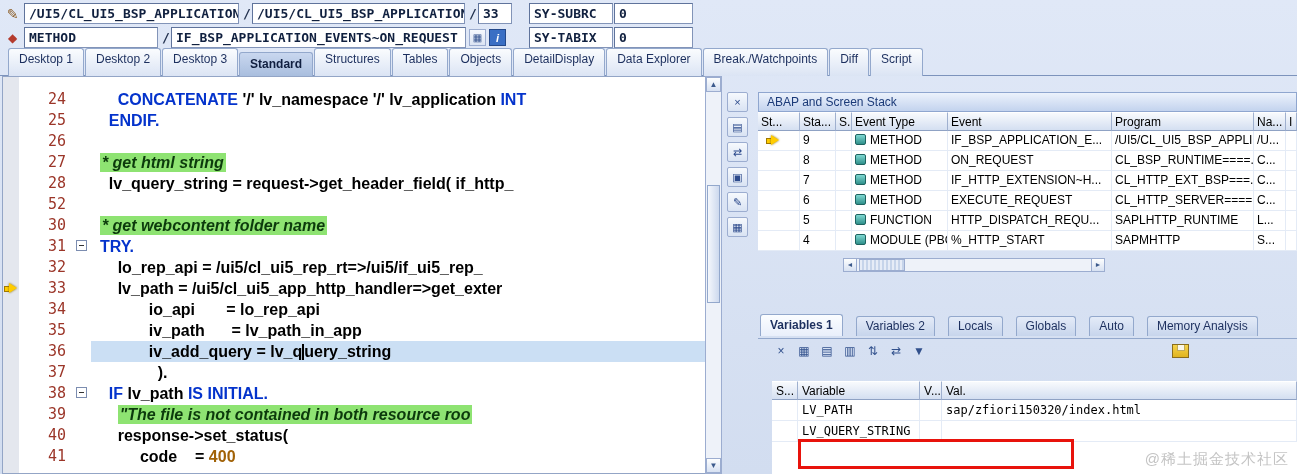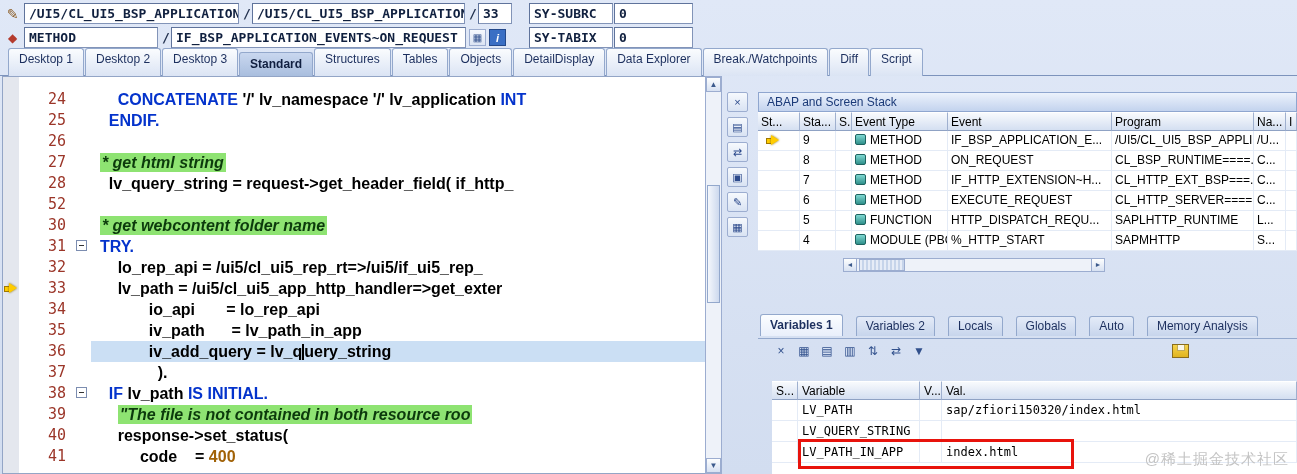--- a/index.html
+++ b/index.html
@@ -434,24 +434,18 @@
           <div class="vc vc1">LV_PATH</div>
           <div class="vc vc2"></div>
           <div class="vc vc3">sap/zfiori150320/index.html</div>
         </div>
         <div class="vrow">
           <div class="vc vc0"></div>
           <div class="vc vc1">LV_QUERY_STRING</div>
           <div class="vc vc2"></div>
           <div class="vc vc3"></div>
         </div>
-        <div class="vrow">
-          <div class="vc vc0"></div>
-          <div class="vc vc1">LV_PATH_IN_APP</div>
-          <div class="vc vc2"></div>
-          <div class="vc vc3">index.html</div>
-        </div>
       </div>
     <div class="red-box"></div>
   </div>
 
   <div class="watermark">@稀土掘金技术社区</div>
 </div>
 
 </body></html>

